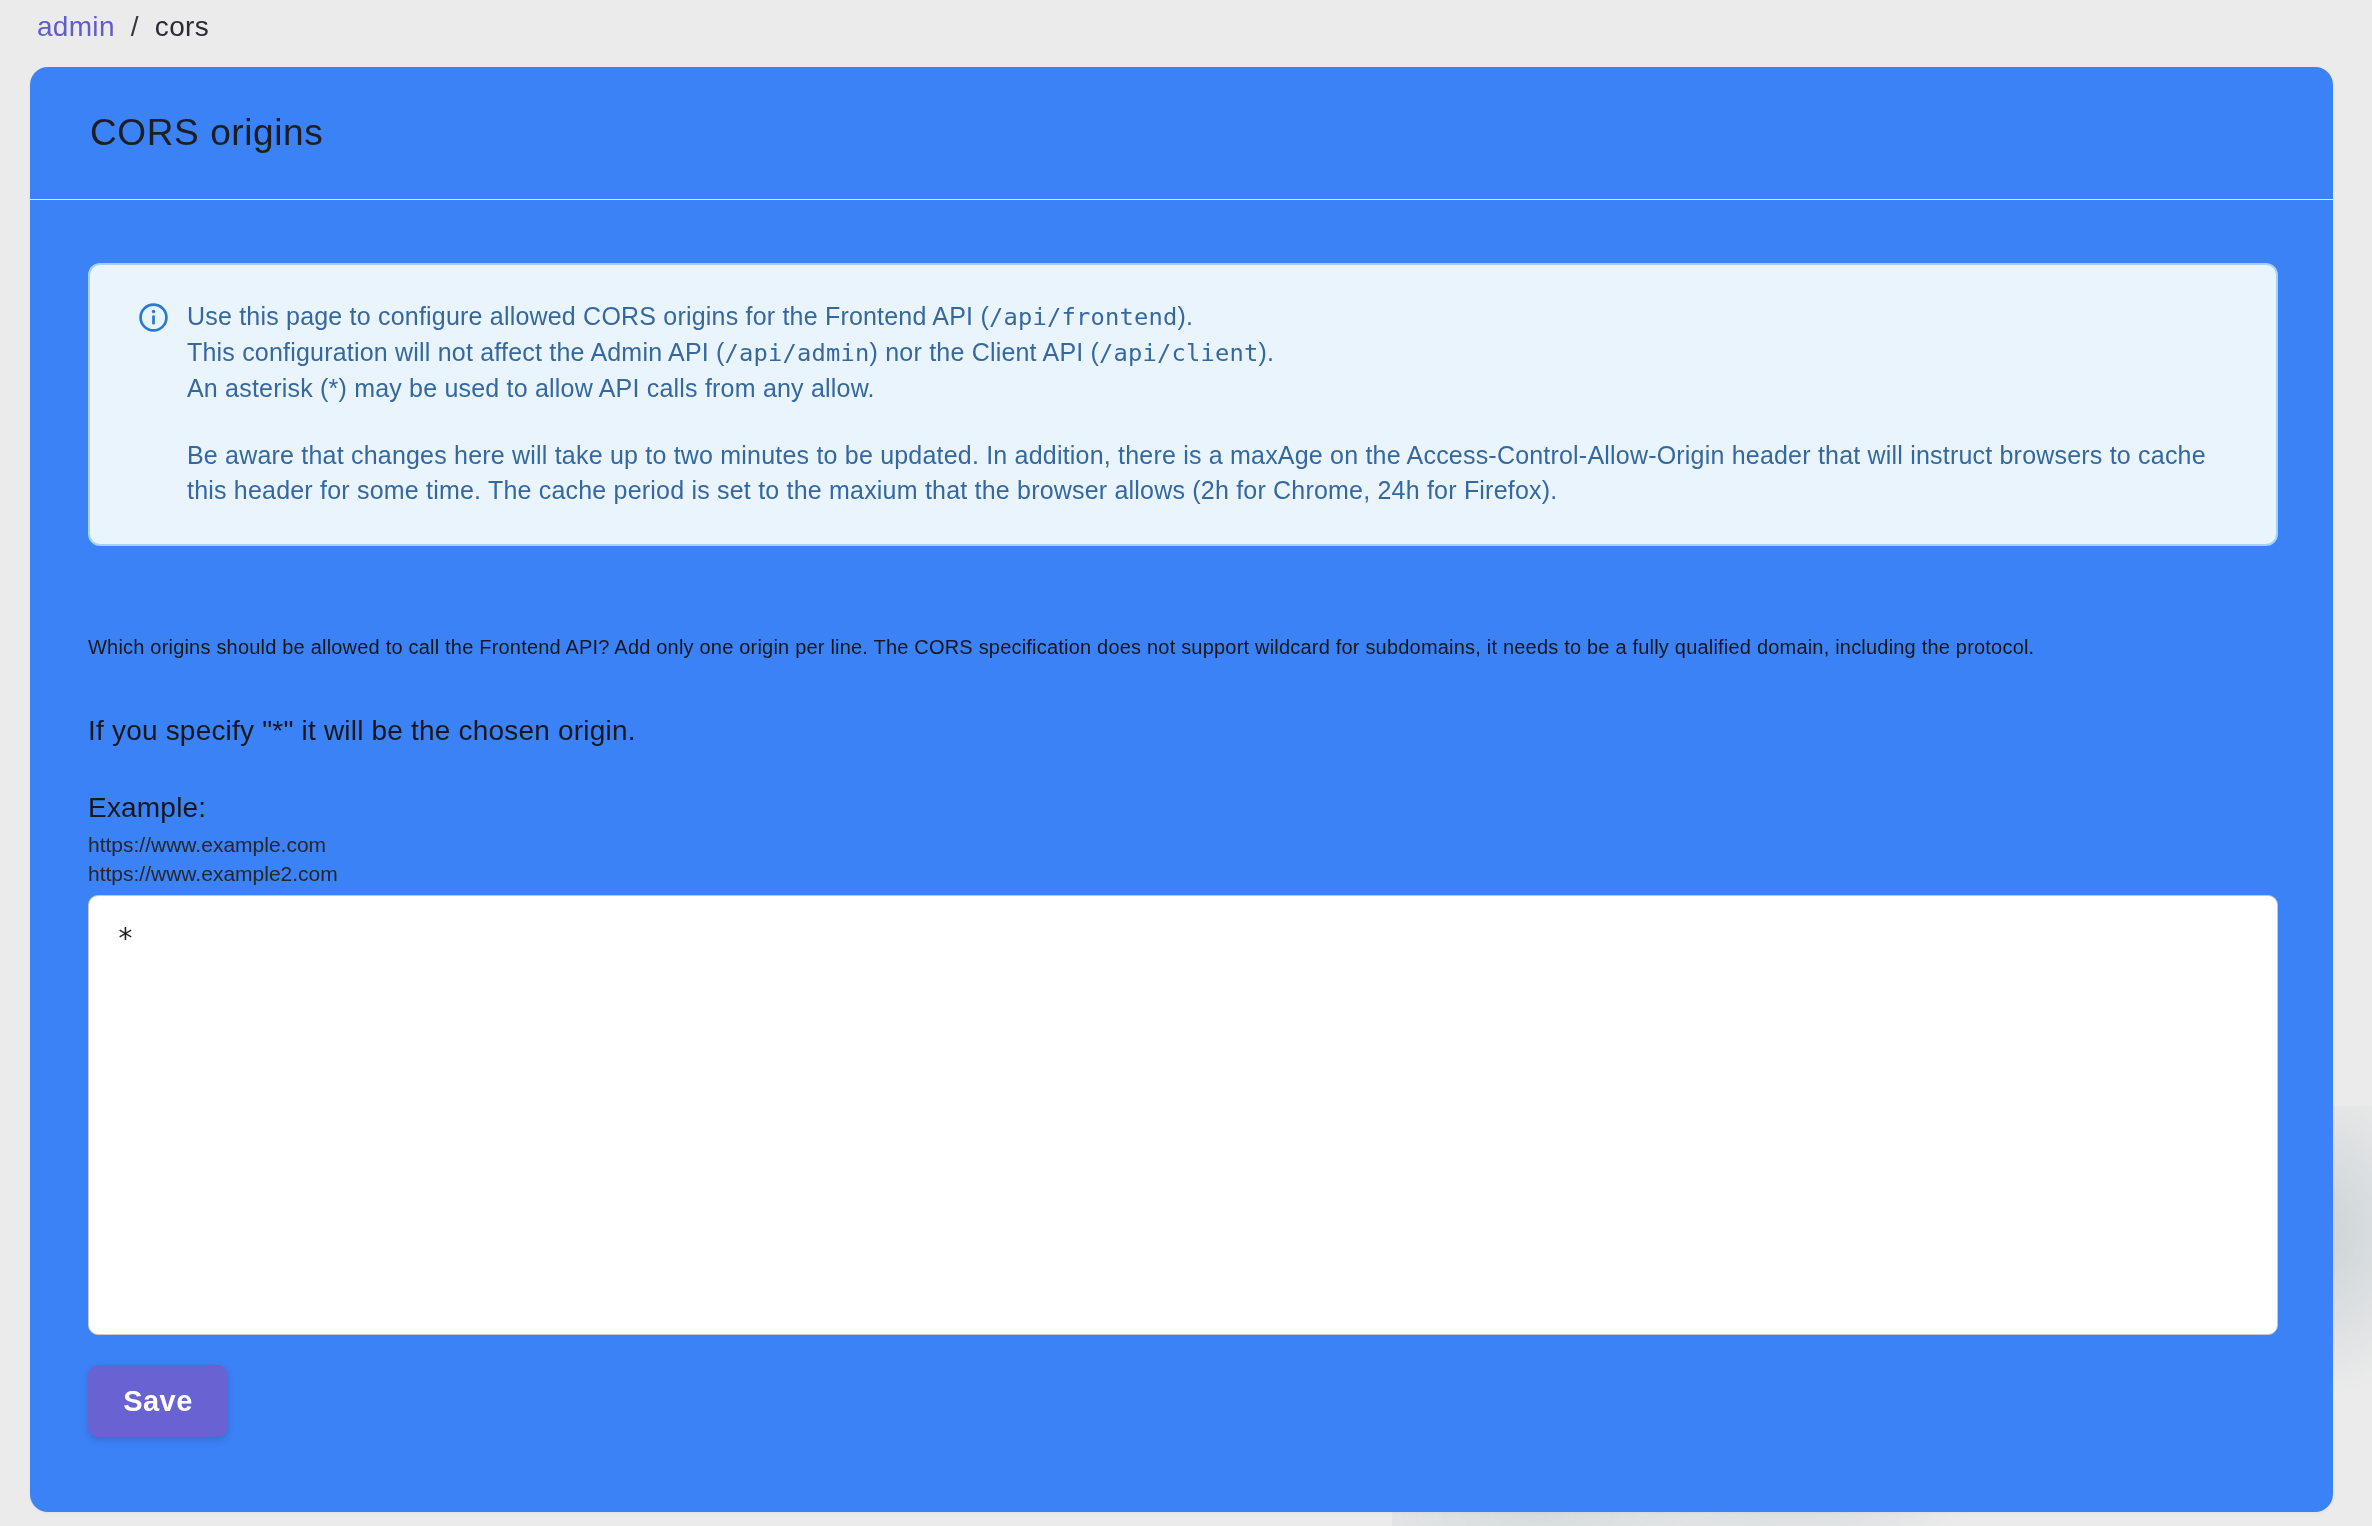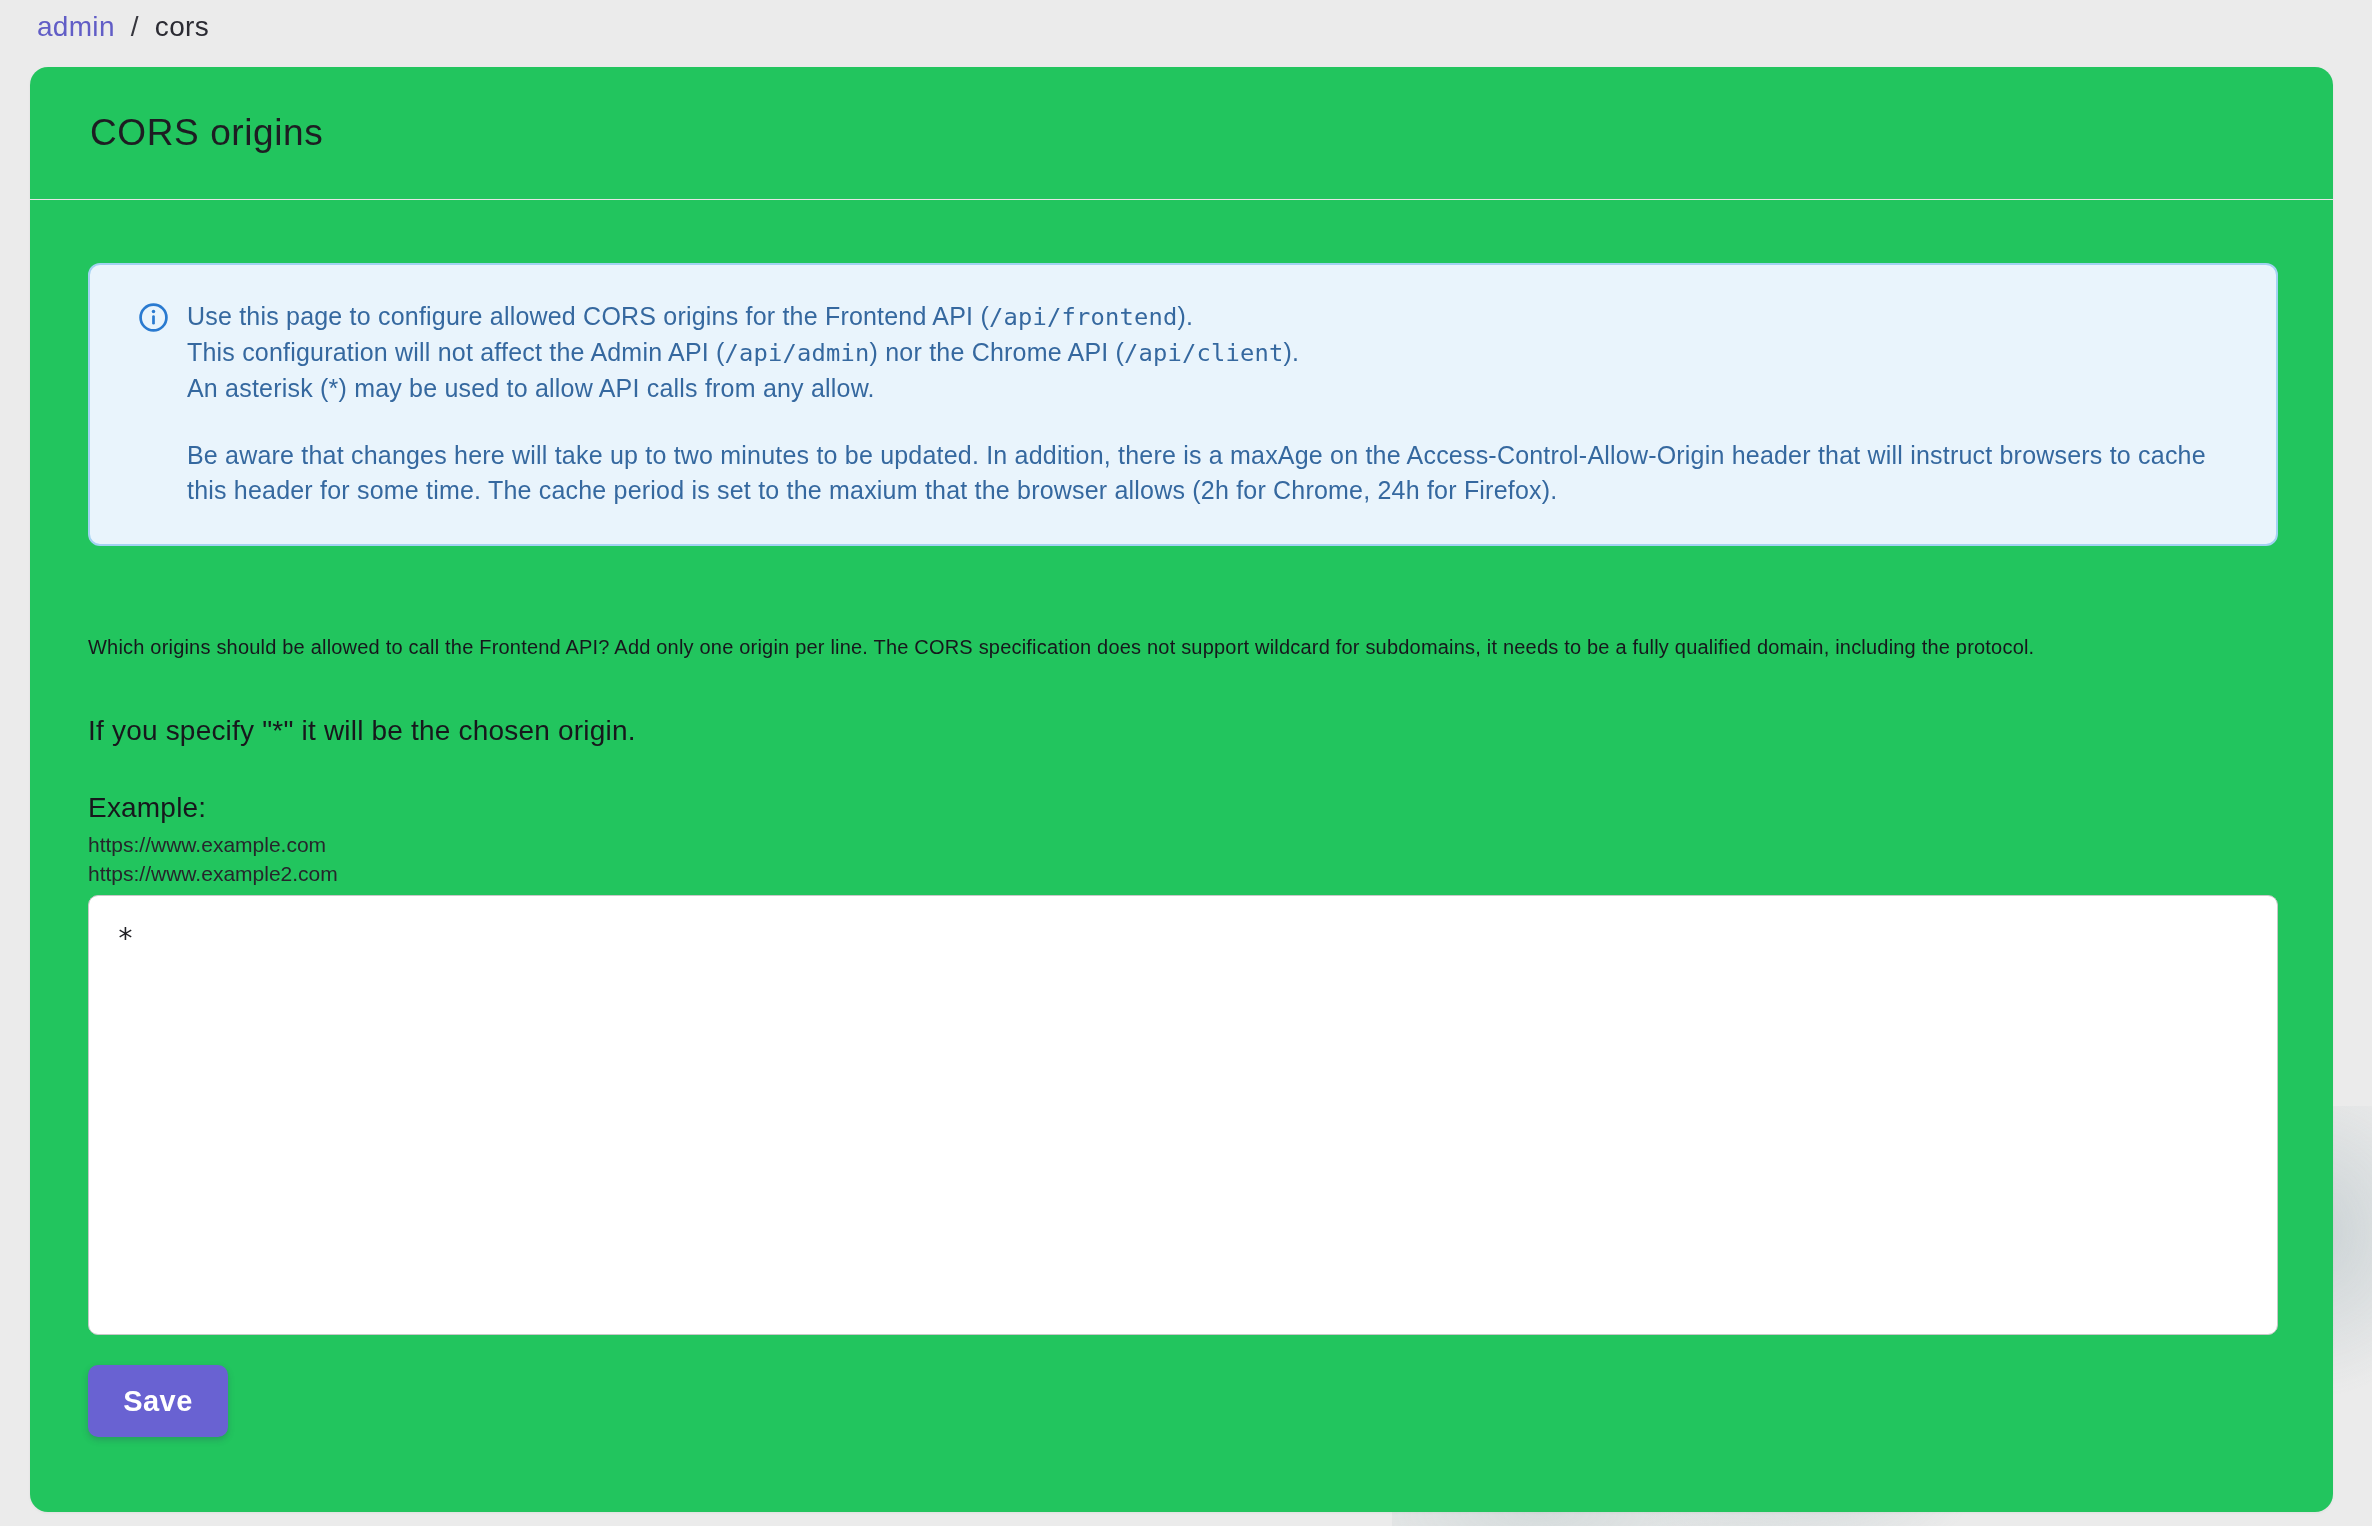--- a/index.html
+++ b/index.html
@@ -31,21 +31,21 @@
     display:flex; align-items:center; gap:16px;
     z-index:2;
   }
   .breadcrumb .crumb-link { color:#615dc6; text-decoration:none; cursor:pointer; }
   .breadcrumb .crumb-sep { color:#36363d; }
   .breadcrumb .crumb-current { color:#2b2b33; }
 
   .card {
     position:absolute; left:30px; top:67px;
     width:2303px; height:1445px;
-    background:#22c55e;
+    background:#3b82f6;
     border-radius:18px;
     box-shadow:0 1px 3px rgba(0,0,0,.05);
     z-index:1;
   }
   .card-header {
     height:133px;
     display:flex; align-items:center;
     padding:0 60px;
     border-bottom:1px solid #e6e6e6;
   }
@@ -138,21 +138,21 @@
     <div class="info-box">
       <span class="info-icon-wrap">
         <svg width="31" height="31" viewBox="0 0 24 24" fill="none">
           <circle cx="12" cy="12" r="10" stroke="#2a7ad0" stroke-width="2.1"></circle>
           <circle cx="12" cy="7.4" r="1.35" fill="#2a7ad0"></circle>
           <rect x="10.95" y="10.2" width="2.1" height="7.3" rx="1.05" fill="#2a7ad0"></rect>
         </svg>
       </span>
       <div class="info-text">
         <span class="info-line"><span>Use this page to configure allowed CORS origins for the Frontend API (</span><span class="mono">/api/frontend</span><span>).</span></span>
-        <span class="info-line"><span>This configuration will not affect the Admin API (</span><span class="mono">/api/admin</span><span>) nor the Chrome API (</span><span class="mono">/api/client</span><span>).</span></span>
+        <span class="info-line"><span>This configuration will not affect the Admin API (</span><span class="mono">/api/admin</span><span>) nor the Client API (</span><span class="mono">/api/client</span><span>).</span></span>
         <span class="info-line"><span>An asterisk (*) may be used to allow API calls from any allow.</span></span>
         <div class="info-gap"></div>
         <span class="info-line">Be aware that changes here will take up to two minutes to be updated. In addition, there is a maxAge on the Access-Control-Allow-Origin header that will instruct browsers to cache this header for some time. The cache period is set to the maxium that the browser allows (2h for Chrome, 24h for Firefox).</span>
       </div>
     </div>
 
     <p class="description">Which origins should be allowed to call the Frontend API? Add only one origin per line. The CORS specification does not support wildcard for subdomains, it needs to be a fully qualified domain, including the protocol.</p>
 
     <p class="wildcard-note">If you specify "*" it will be the chosen origin.</p>
 

